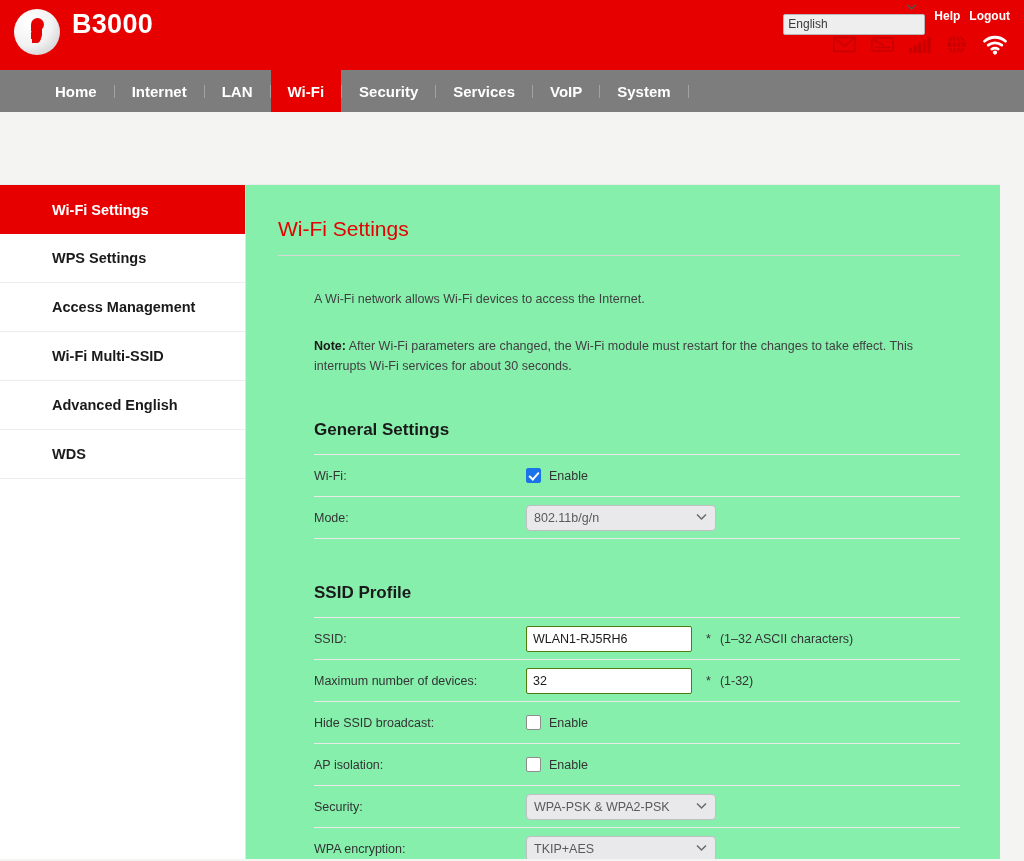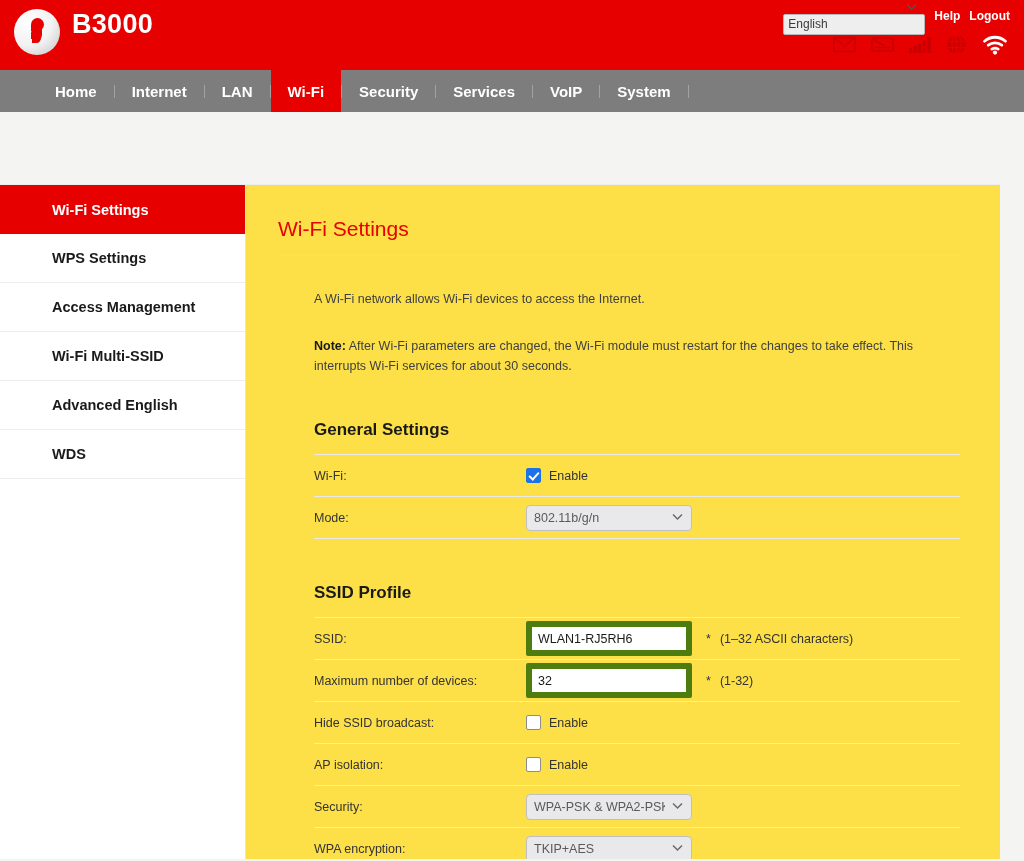--- a/index.html
+++ b/index.html
@@ -115,21 +115,21 @@
     width: 1px; height: 13px;
     background: #a3a3a3;
   }
 
   
   .spacer { height: 72px; background: #f4f4f2; }
   .panel {
     margin: 0 24px 0 0;
     width: 1000px;
     height: 675px;
-    background: #fde047;
+    background: #86efac;
     display: flex;
     border-top: 1px solid #ececec;
   }
 
   
   .sidebar {
     width: 246px;
     flex: none;
     border-right: 1px solid #e3e3e3;
     background: #ffffff;
@@ -241,26 +241,26 @@
     color: #5a5a5a;
     padding: 0 26px 0 7px;
     appearance: none; -webkit-appearance: none;
     cursor: pointer;
   }
   .sel-wrap { position: relative; display: inline-block; }
   .sel-wrap .caret-dk {
     position: absolute; right: 9px; top: 8px;
     pointer-events: none;
   }
-  .sel-w166 { width: 166px; }
+  .sel-w166 { width: 190px; }
 
   .txt {
-    width: 166px; height: 35px;
+    width: 166px; height: 26px;
     background: #ffffff;
-    border: 6px solid #4d7c0f;
+    border: 1px solid #4d7c0f;
     border-radius: 2px;
     font-family: "Liberation Sans", sans-serif;
     font-size: 12.5px;
     color: #1a1a1a;
     padding: 0 6px;
   }
   .star {
     margin-left: 14px;
     font-size: 12.5px;
     color: #333333;

